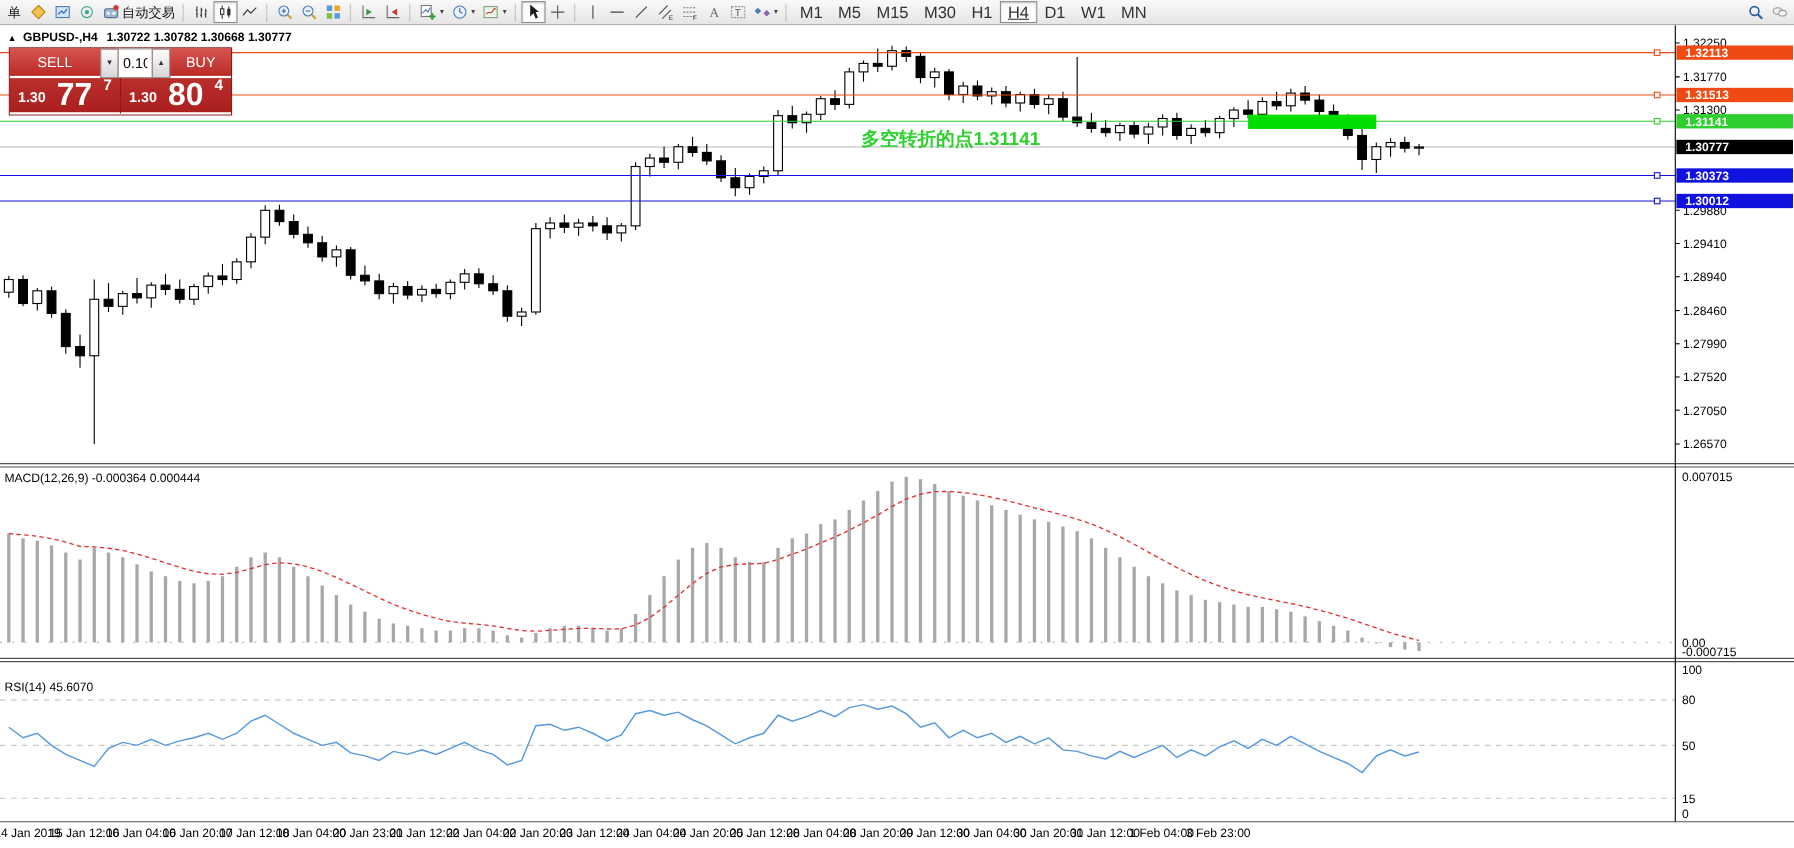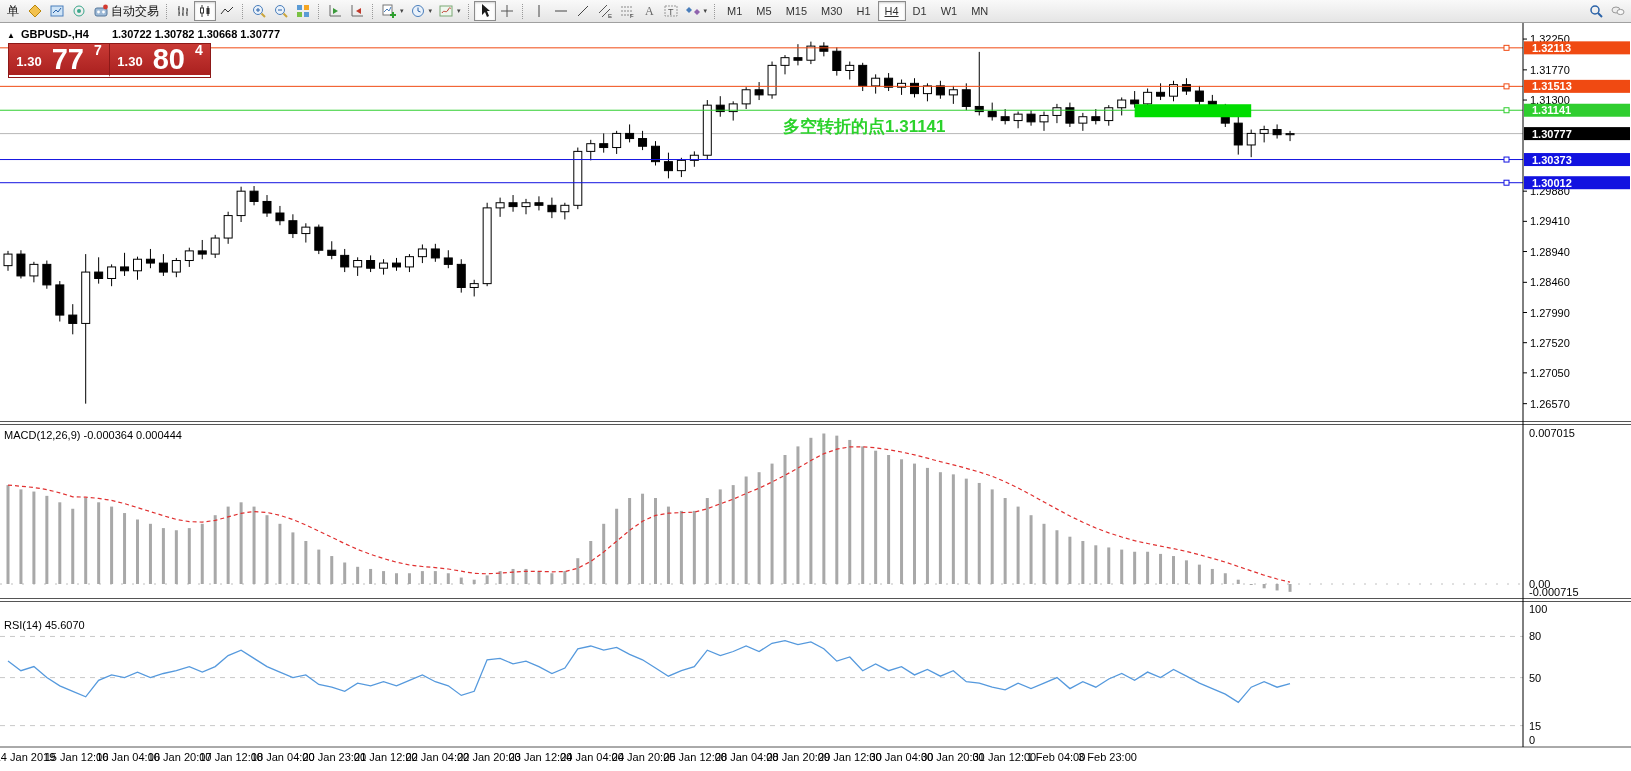--- a/index.html
+++ b/index.html
@@ -4,21 +4,21 @@
 <style>
   html,body{margin:0;padding:0;background:#fff;width:1631px;height:771px;overflow:hidden;
     font-family:"Liberation Sans",sans-serif;}
   .toolbar{height:22px;background:linear-gradient(#f9f9f9,#e5e5e5);border-bottom:1px solid #a0a0a0;
     display:flex;align-items:center;padding:0 2px;}
   .tb-btn{height:20px;min-width:22px;display:flex;align-items:center;justify-content:center;
     padding:0 2px;border:1px solid transparent;gap:2px;box-sizing:border-box;}
   .tb-btn.active{border:1px solid #8c8c8c;background:#fdfdfd;box-shadow:inset 0 1px 2px rgba(0,0,0,.18);text-decoration:underline;}
   .tb-btn svg{display:block;}
   .tb-label{font-size:12px;color:#111;white-space:nowrap;}
-  .tf{font-size:11px;color:#333;padding:0 6px;}
+  .tf{font-size:15px;color:#333;padding:0 6px;}
   .dd{font-size:7px;color:#444;margin-left:1px;}
   .grip{width:1px;height:15px;border-left:1px dotted #999;margin:0 4px;}
   .spacer{flex:1;}
   .chart-wrap{position:relative;width:1631px;height:749px;}
   #chart-svg{position:absolute;left:0;top:0;}
   .chart-title{position:absolute;left:7px;top:5px;font-size:11px;font-weight:bold;color:#000;white-space:nowrap;}
   .chart-title .tri{font-size:8px;margin-right:3px;}
   .overlay-label{position:absolute;font-size:11px;color:#000;white-space:nowrap;}
   .annotation{position:absolute;font-size:17px;font-weight:bold;white-space:nowrap;}
   .trade-panel{position:absolute;left:8px;top:20px;width:203px;background:linear-gradient(#c93a35,#a81f1e);
@@ -629,24 +629,31 @@
       <text x="901.3499999999999" y="738" font-size="11px" font-family="&quot;Liberation Sans&quot;,sans-serif" fill="#000" text-anchor="middle">30 Jan 04:00</text>
       <text x="952.9" y="738" font-size="11px" font-family="&quot;Liberation Sans&quot;,sans-serif" fill="#000" text-anchor="middle">30 Jan 20:00</text>
       <text x="1004.4499999999999" y="738" font-size="11px" font-family="&quot;Liberation Sans&quot;,sans-serif" fill="#000" text-anchor="middle">31 Jan 12:00</text>
       <text x="1056" y="738" font-size="11px" font-family="&quot;Liberation Sans&quot;,sans-serif" fill="#000" text-anchor="middle">1 Feb 04:00</text>
       <text x="1107.55" y="738" font-size="11px" font-family="&quot;Liberation Sans&quot;,sans-serif" fill="#000" text-anchor="middle">3 Feb 23:00</text>
     </svg>
 
   <div class="chart-title">
     <span class="tri">▲</span>
     <span>GBPUSD-,H4</span>
-    <span style="margin-left:20px">1.30722 1.30782 1.30668 1.30777</span>
+    <span style="margin-left:5px">1.30722 1.30782 1.30668 1.30777</span>
   </div>
 
   <div class="trade-panel">
+    <div class="tp-row1">
+      <div class="sell-btn">SELL</div>
+      <div class="vol-btn">▼</div>
+      <input class="vol-input" value="0.10" style="">
+      <div class="vol-btn">▲</div>
+      <div class="buy-btn">BUY</div>
+    </div>
     <div class="tp-row2">
       <div class="tp-price left">
         <span class="tp-prefix">1.30</span>
         <span class="tp-big">77</span>
         <span class="tp-sup">7</span>
       </div>
       <div class="tp-price">
         <span class="tp-prefix">1.30</span>
         <span class="tp-big">80</span>
         <span class="tp-sup">4</span>

